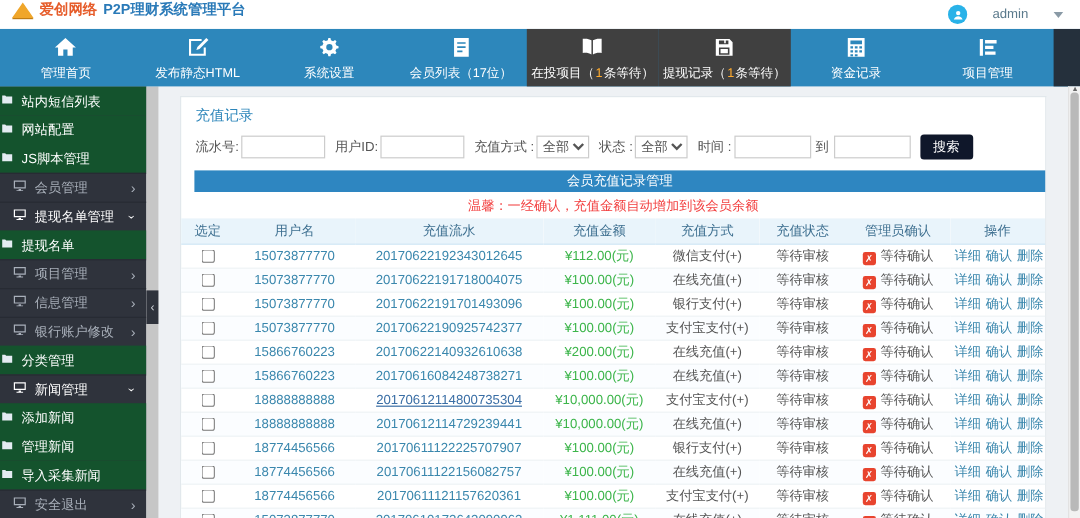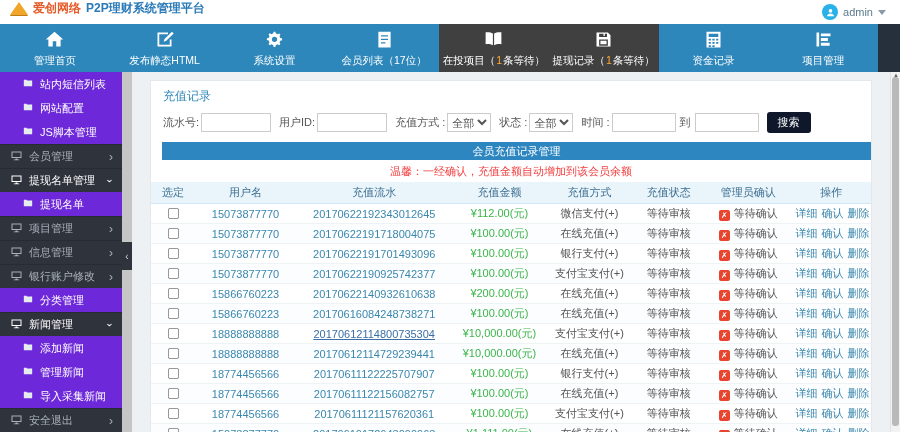--- a/index.html
+++ b/index.html
@@ -8,38 +8,38 @@
     font-family:"Liberation Sans","DejaVu Sans",sans-serif;
     background:#eef1f4;-webkit-font-smoothing:antialiased;
   }
   
   .topbar{position:absolute;top:0;left:0;right:0;height:24px;background:#ffffff;z-index:5;}
   .brand{position:absolute;left:10px;top:0;height:16px;display:flex;align-items:center;gap:5px;}
   .logo-tri{width:0;height:0;border-left:9px solid transparent;border-right:9px solid transparent;
     border-bottom:13px solid #f0a62a;position:relative;filter:drop-shadow(0 1px 0 #c07c12);}
   .brand-cn{font-size:12px;font-weight:bold;color:#e65c2a;}
   .brand-suffix{font-size:12px;font-weight:bold;color:#2a7ab8;}
-  .userbox{position:absolute;right:14px;top:0;height:24px;display:flex;align-items:center;gap:5px;cursor:pointer;}
+  .userbox{position:absolute;right:14px;top:0;height:24px;display:flex;align-items:center;gap:21px;cursor:pointer;}
   .avatar{width:16px;height:16px;border-radius:50%;background:#29b2e8;display:flex;align-items:center;justify-content:center;}
   .avatar svg{width:11px;height:11px;fill:#fff;}
   .username{font-size:11px;color:#5b7a8c;}
   .caret{width:0;height:0;border-left:4px solid transparent;border-right:4px solid transparent;border-top:5px solid #8a9aa6;}
   
   .nav{position:absolute;top:24px;left:0;right:0;height:48px;background:#2d87bb;display:flex;z-index:4;}
   .nav-item{flex:1;display:flex;flex-direction:column;align-items:center;justify-content:center;gap:4px;color:#fff;cursor:pointer;}
   .nav-item.dark{background:#404040;}
   .nav-ic{height:21px;display:flex;align-items:center;}
   .nav-ic svg{width:21px;height:21px;fill:#fff;}
   .nav-label{font-size:10.5px;white-space:nowrap;}
   .badge{color:#ffab2e;margin:0 1px;}
   .nav-end{width:22px;background:#25303c;}
   
   .sidebar{position:absolute;top:72px;left:0;width:122px;bottom:0;background:#2f333c;z-index:3;}
   .side-item{height:24px;display:flex;align-items:center;font-size:11px;cursor:pointer;box-sizing:border-box;}
-  .side-item.sub{background:#6d28d9;color:#fff;padding-left:22px;gap:6px;}
+  .side-item.sub{background:#14532d;color:#fff;gap:6px;}
   .side-item.sub svg{width:12px;height:10px;fill:#e4ecf2;}
   .side-item.parent{color:#a9b0ba;padding-left:10px;gap:6px;border-top:1px solid #272b33;}
   .side-item.parent.expanded{color:#fff;font-family:Liberation Serif, serif;}
   .side-item.parent .p-ic svg{width:13px;height:12px;fill:currentColor;}
   .side-label{flex:1;white-space:nowrap;overflow:hidden;}
   .chev{margin-right:9px;font-size:12px;line-height:1;color:inherit;}
   .chev.down{transform:rotate(90deg);}
   .side-scroll{position:absolute;top:72px;left:122px;width:10px;bottom:0;background:#c6c6c6;z-index:3;}
   .collapse-tab{position:absolute;top:170px;left:0;width:10px;height:28px;background:#2f333c;color:#cfd4da;
     display:flex;align-items:center;justify-content:center;font-size:10px;cursor:pointer;}

